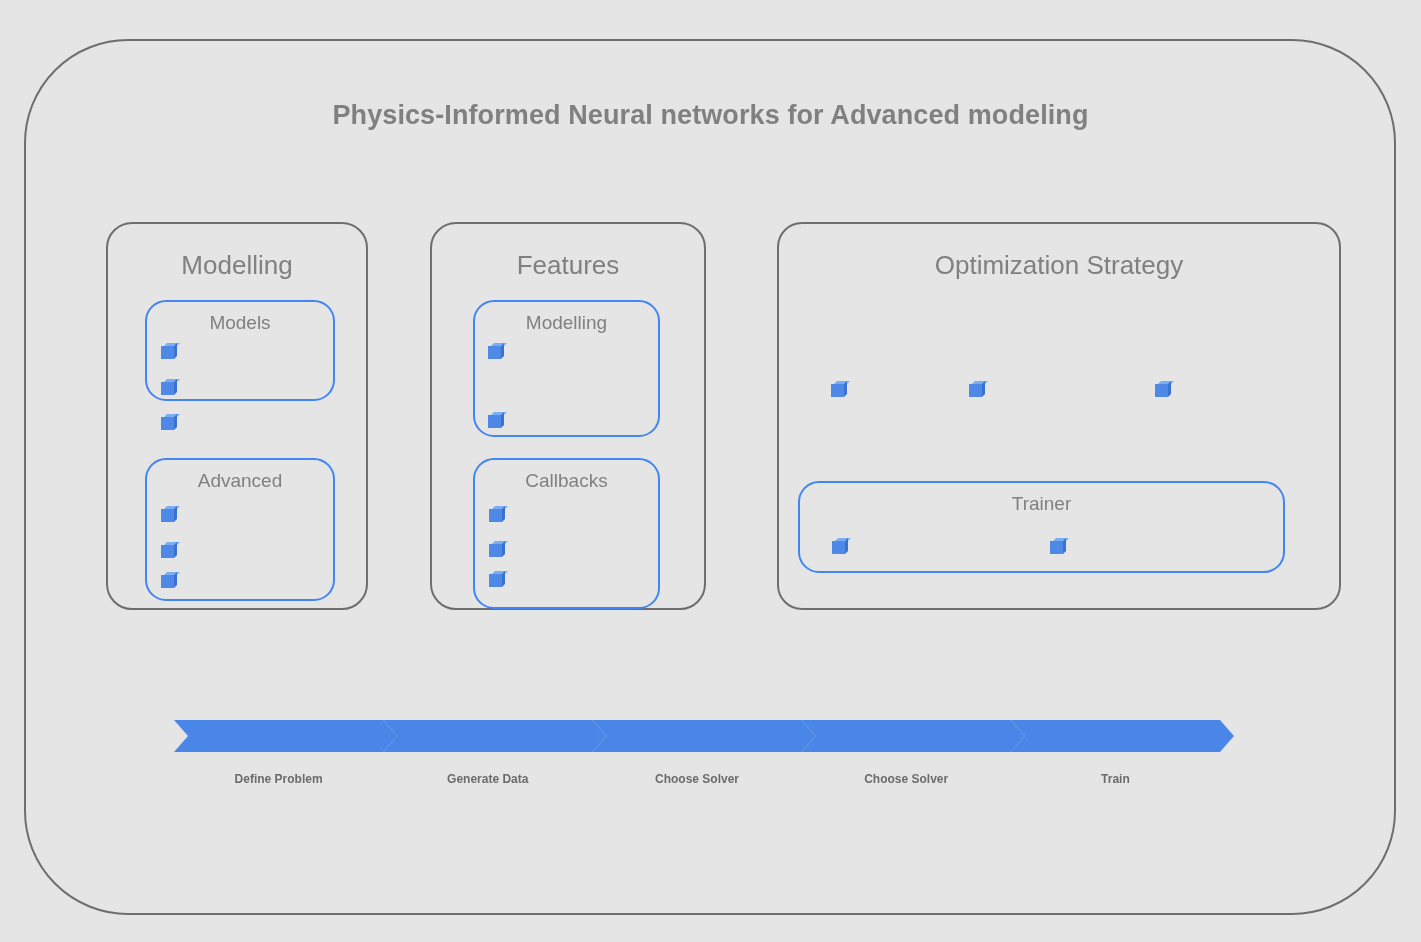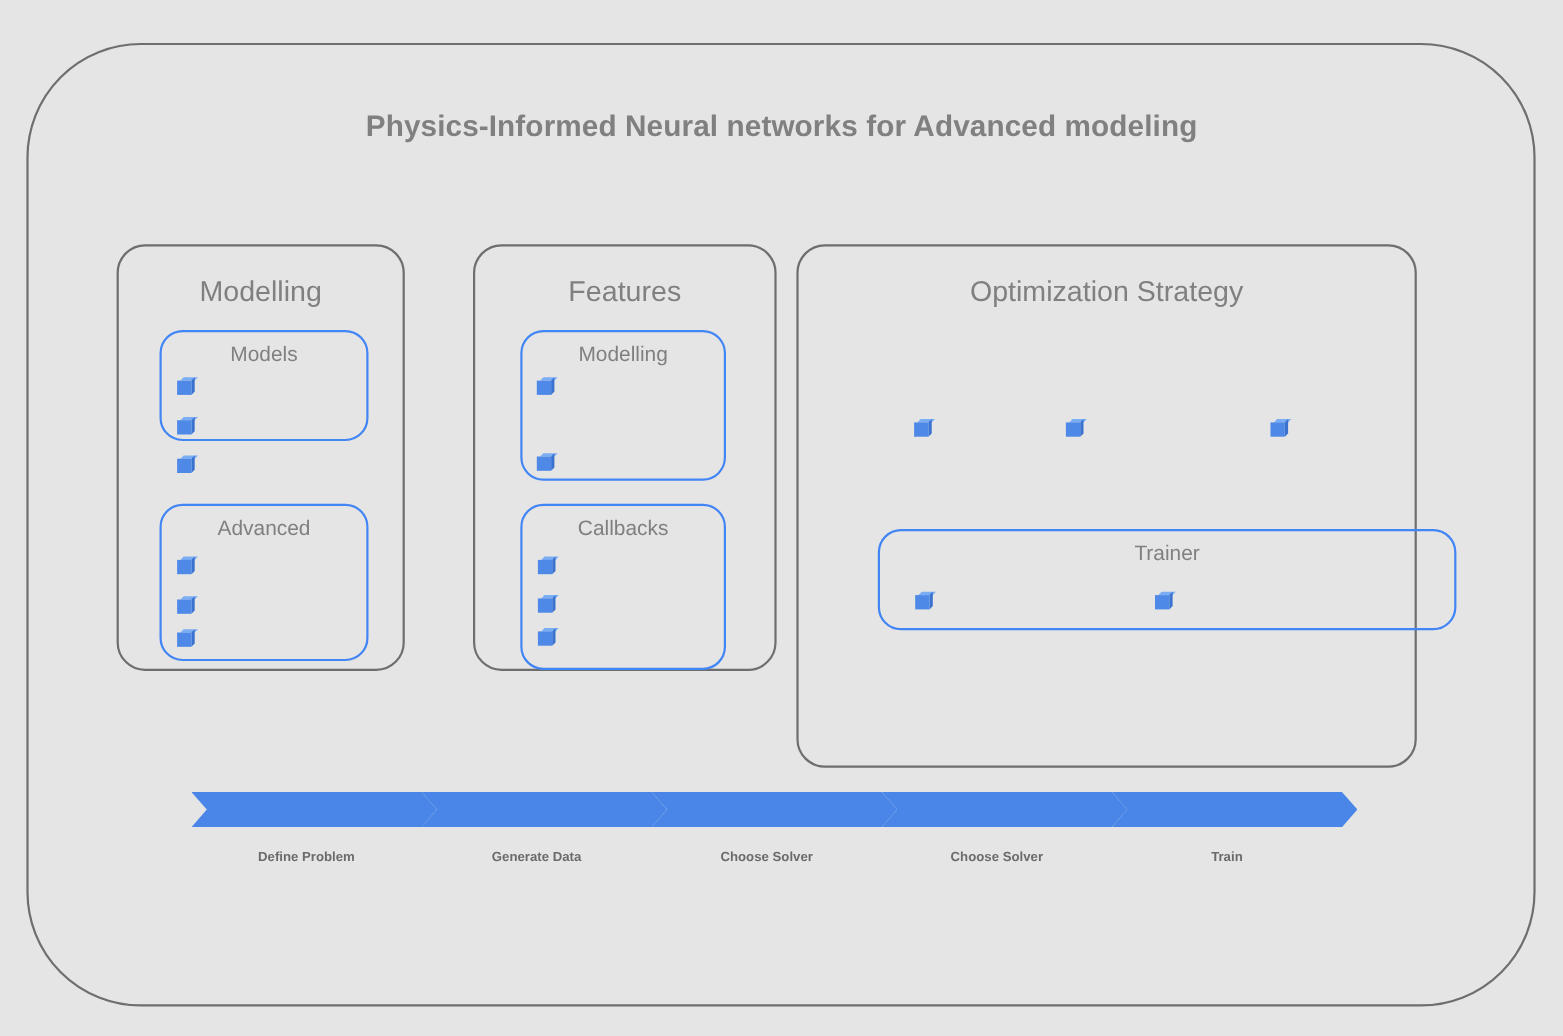--- a/index.html
+++ b/index.html
@@ -67,21 +67,21 @@
     width: 100%;
     text-align: center;
     color: #808080;
     font-size: 26px;
     font-weight: normal;
     white-space: nowrap;
   }
 
   #group-modelling { left: 106px; top: 222px; width: 262px; height: 388px; }
   #group-features  { left: 430px; top: 222px; width: 276px; height: 388px; }
-  #group-optimization { left: 724px; top: 222px; width: 564px; height: 476px; }
+  #group-optimization { left: 777px; top: 222px; width: 564px; height: 388px; border-radius: 25px; }
 
   
   .blue-box {
     position: absolute;
     border: 2.5px solid #4285f4;
     border-radius: 21px;
     box-sizing: border-box;
     background: transparent;
   }
   .blue-box-title {
@@ -93,21 +93,21 @@
     color: #808080;
     font-size: 19px;
     white-space: nowrap;
   }
 
   #box-models    { left: 145px; top: 300px; width: 190px; height: 101px; }
   #box-problems  { left: 145px; top: 458px; width: 190px; height: 143px; }
   #box-geometry  { left: 473px; top: 300px; width: 187px; height: 137px; }
   #box-callbacks { left: 473px; top: 458px; width: 187px; height: 151px; }
   #box-solver    { left: 798px; top: 322px; width: 487px; height: 93px; }
-  #box-trainer   { left: 798px; top: 481px; width: 526px; height: 92px; }
+  #box-trainer   { left: 798px; top: 481px; width: 487px; height: 92px; }
 
   
   .cube {
     position: absolute;
     width: 16px;
     height: 16px;
     pointer-events: none;
   }
   .cube .top {
     position: absolute;

